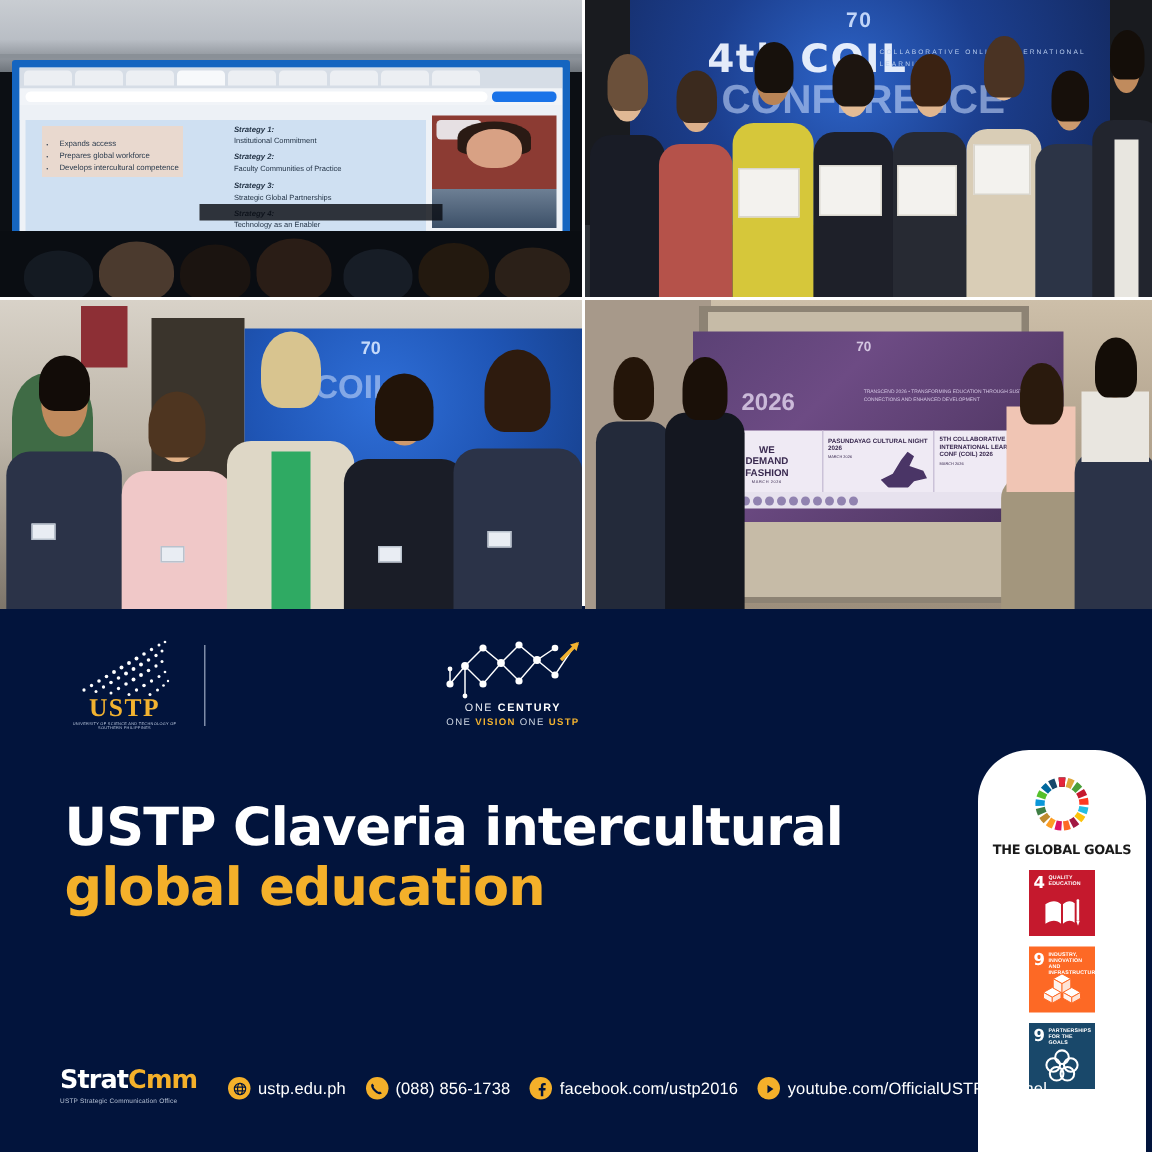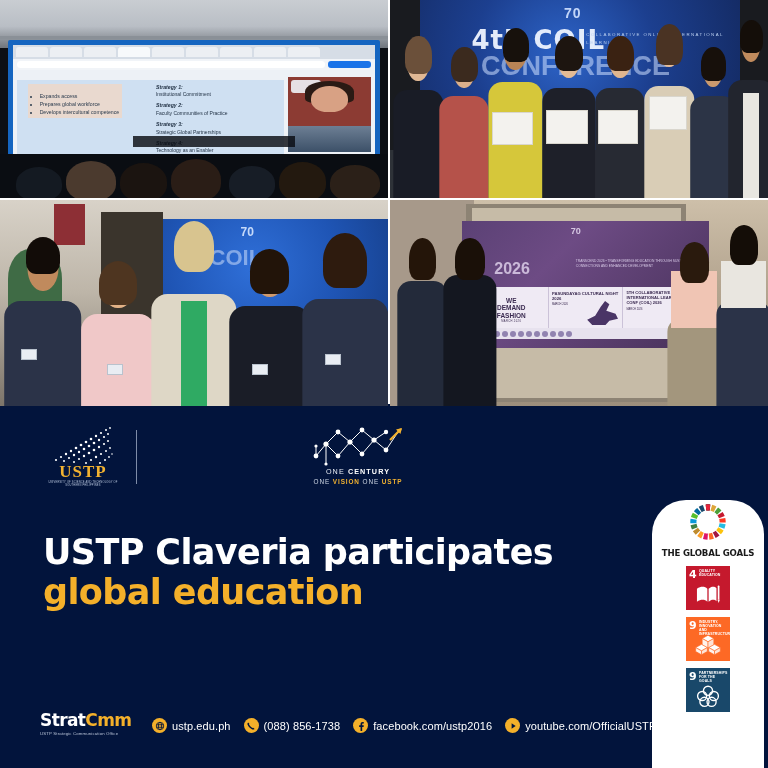--- a/index.html
+++ b/index.html
@@ -126,39 +126,39 @@
   .brand-row { position:absolute; left:46px; top:22px; display:flex; align-items:center; gap:16px; }
   .ustp-logo { width:74px; height:62px; position:relative; }
   .ustp-dots { position:absolute; left:4px; top:0; width:66px; height:38px; }
   .ustp-word { position:absolute; left:0; bottom:6px; width:74px; text-align:center;
       color:#f2b230; font-size:17px; font-weight:700; letter-spacing:1px;
       font-family:"Liberation Serif", serif; }
   .ustp-sub { position:absolute; left:0; bottom:0; width:74px; text-align:center;
       color:#b9c6de; font-size:2.6px; letter-spacing:.2px; line-height:1.45; }
   .vrule { width:1px; height:54px; background:#7e8ca8; }
   .tagline { color:#ffffff; font-size:15.5px; line-height:1.42; letter-spacing:.6px; font-weight:400; }
-  .century { position:absolute; left:308px; top:22px; width:100px; height:62px; }
+  .century { position:absolute; left:292px; top:22px; width:100px; height:62px; }
   .century svg { position:absolute; left:0; top:0; }
   .century .c1 { position:absolute; left:0; bottom:12px; width:100px; text-align:center;
      font-size:7.2px; letter-spacing:1.1px; color:#e9edf4; }
   .century .c1 b { color:#ffffff; font-weight:700; }
   .century .c2 { position:absolute; left:0; bottom:3px; width:100px; text-align:center;
      font-size:6.4px; letter-spacing:.9px; color:#cfd7e4; }
   .century .c2 .v { color:#f2b230; font-weight:700; }
   .century .c2 .u { color:#f2b230; font-weight:700; }
 
   
   .headline { position:absolute; left:43px; top:533px; width:560px;
      font-family:"DejaVu Sans", sans-serif; font-weight:700; font-size:35px;
      line-height:1.14; color:#ffffff; letter-spacing:-.6px; }
   .headline .hl { color:#f4b02a; }
 
   
   .sdgpanel { position:absolute; left:652px; top:500px; width:112px; height:268px;
-     background:#ffffff; border-radius:34px 34px 0 0; padding-top:0;
+     background:#ffffff; border-radius:34px 34px 0 0; padding-top:14px;
      display:flex; flex-direction:column; align-items:center; }
   .sdg-wheel { width:44px; height:44px; position:relative; margin-bottom:4px;}
   .sdg-wheel-label { color:#1a1a1a; font-size:8.6px; font-weight:700; letter-spacing:-.2px;
       font-family:"DejaVu Sans", sans-serif; margin-bottom:8px; }
   .sdg-card { width:44px; height:44px; margin-bottom:7px; position:relative; color:#fff; }
   .sdg-num { position:absolute; left:3px; top:3px; font-size:11px; font-weight:800; line-height:1;
       font-family:"DejaVu Sans", sans-serif; }
   .sdg-txt { position:absolute; left:13px; top:3px; right:2px; font-size:3.5px; font-weight:700;
       line-height:1.18; letter-spacing:.1px; text-transform:uppercase; }
   .sdg-ico { position:absolute; left:50%; transform:translateX(-50%); bottom:4px; width:26px; height:24px; }
@@ -514,21 +514,21 @@
         </g>
         <path d="M82 14 L93 3" stroke="#f2b230" stroke-width="2.2" fill="none"></path>
         <path d="M94 2 L88 3.6 L92.4 8" fill="#f2b230"></path>
       </svg>
       <div class="c1"><span>ONE </span><b>CENTURY</b></div>
       <div class="c2"><span>ONE </span><span class="v">VISION</span><span> ONE </span><span class="u">USTP</span></div>
     </div>
   </div>
 
   <div class="headline">
-    <div>USTP Claveria participates</div>
+    <div>USTP Claveria intercultural</div>
     <div class="hl">global education</div>
   </div>
 
   <div class="sdgpanel">
     <svg class="sdg-wheel" viewBox="0 0 100 100">
       <g transform="translate(50,50)">
         <g id="sdgseg">
           <path d="M -5.2 -40 A 40 40 0 0 1 5.2 -40 L 4.0 -26 A 26 26 0 0 0 -4.0 -26 Z"></path>
         </g>
       </g>

